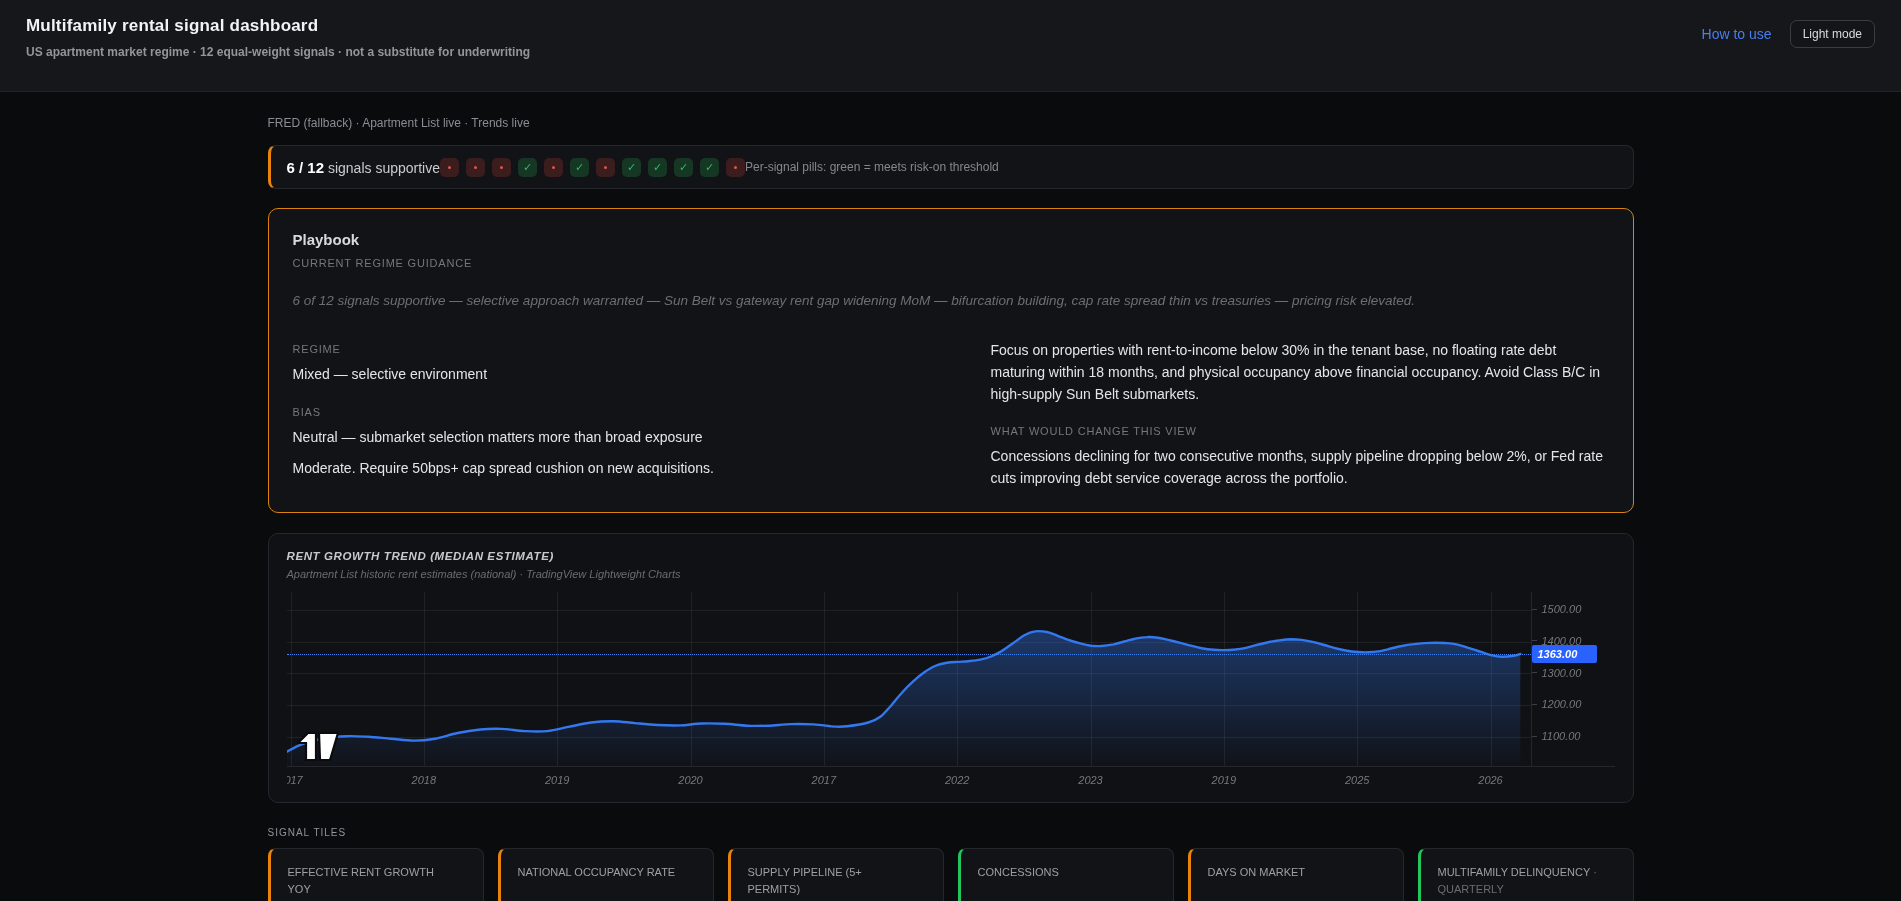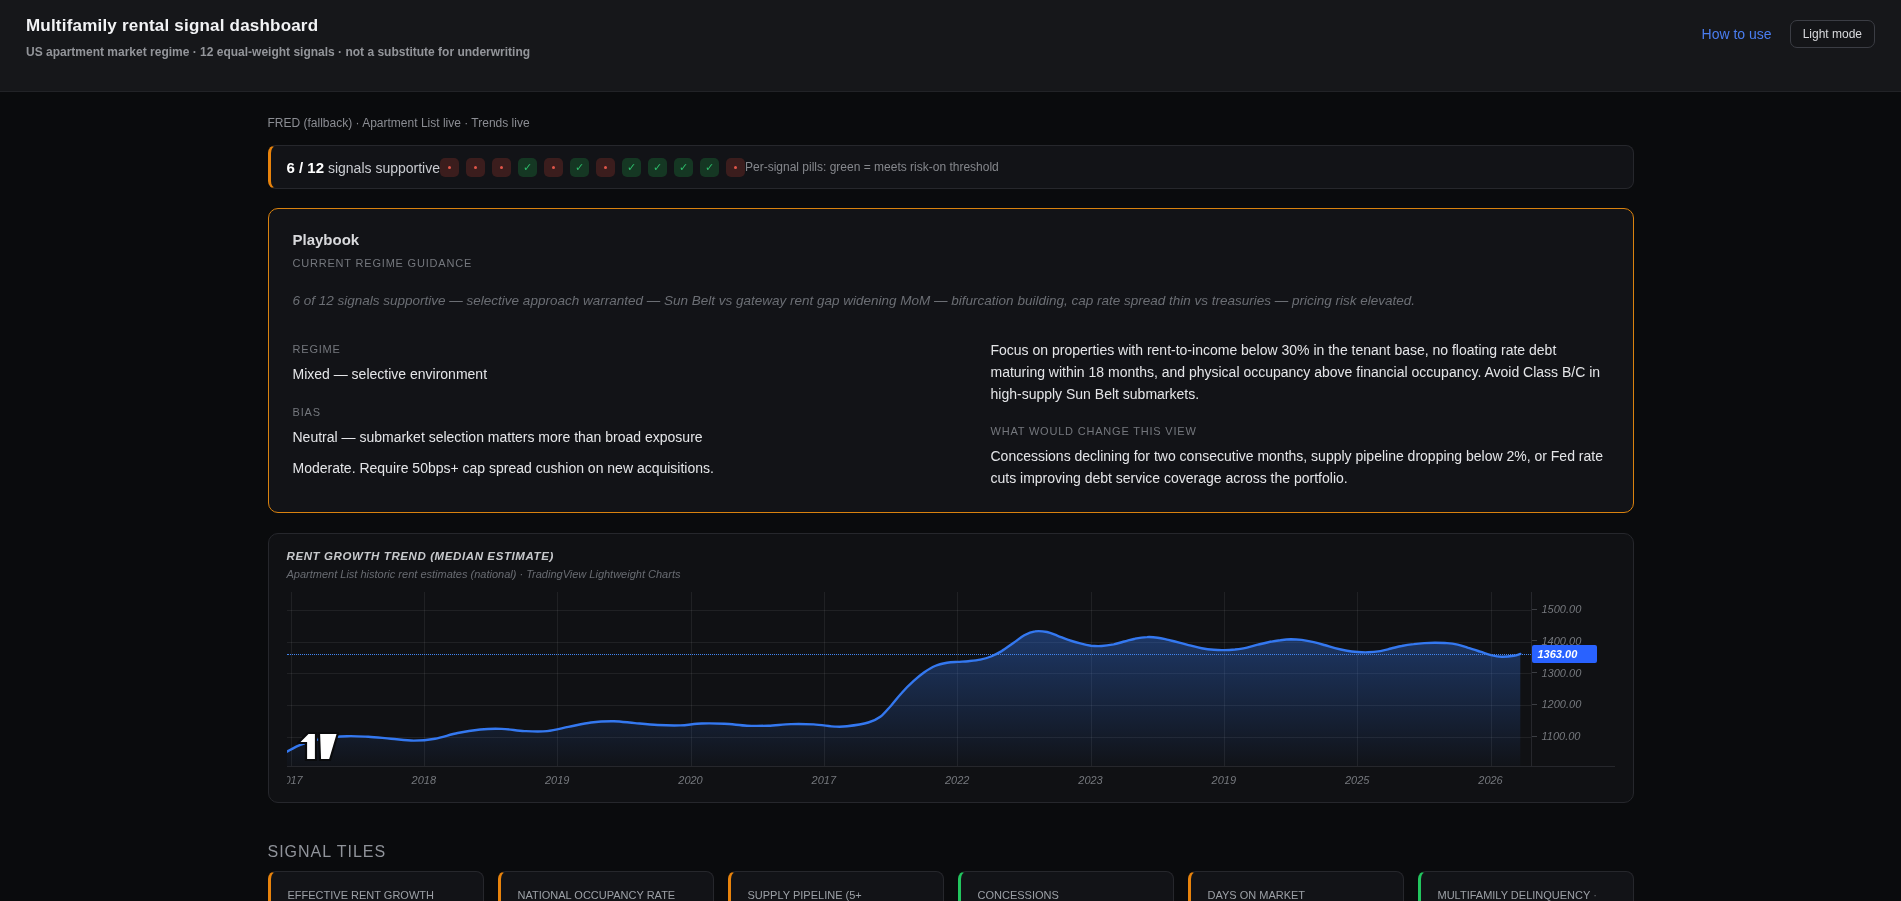--- a/index.html
+++ b/index.html
@@ -82,21 +82,21 @@
   .xaxis{
     position:relative; grid-column:1 / 3; grid-row:2; overflow:hidden;
     border-top:1px solid #26272c;
   }
   .xlab{
     position:absolute; top:7px; transform:translateX(-50%);
     font-size:11px; color:#75787d; white-space:nowrap;
   }
   .tv-mark{ position:absolute; left:10px; bottom:5px; z-index:1; }
   
-  .tiles-head{ margin-top:40px; font-size:16px; color:#90939a; letter-spacing:1px; }
+  .tiles-head{ margin-top:24px; font-size:10px; color:#90939a; letter-spacing:1px; }
   .tiles{ margin-top:10px; display:grid; grid-template-columns:repeat(6,1fr); gap:14px; }
   .tile{
     background:#121317; border:1px solid #26272c; border-left:3px solid #e8830c;
     border-radius:8px; padding:15px 17px; height:112px;
   }
   .tile-label{ font-size:11px; color:#9ca0a6; letter-spacing:0; line-height:1.55; max-width:164px; }
   .tile-label .dim{ color:#696c72; }
   .tile-value{ font-size:22px; font-weight:700; color:#ffffff; margin-top:10px; }
 </style>
 </head>

